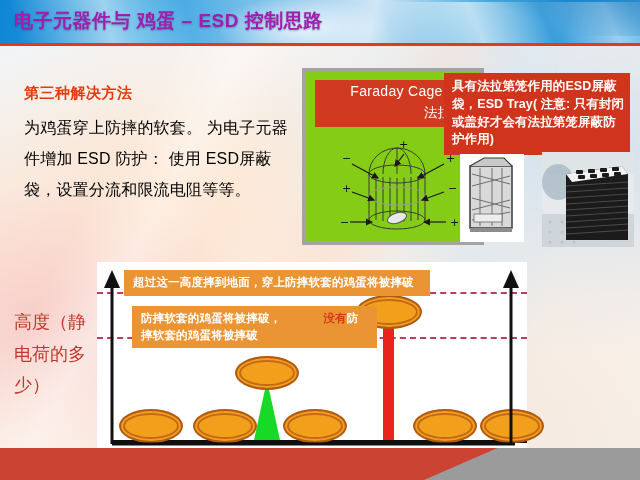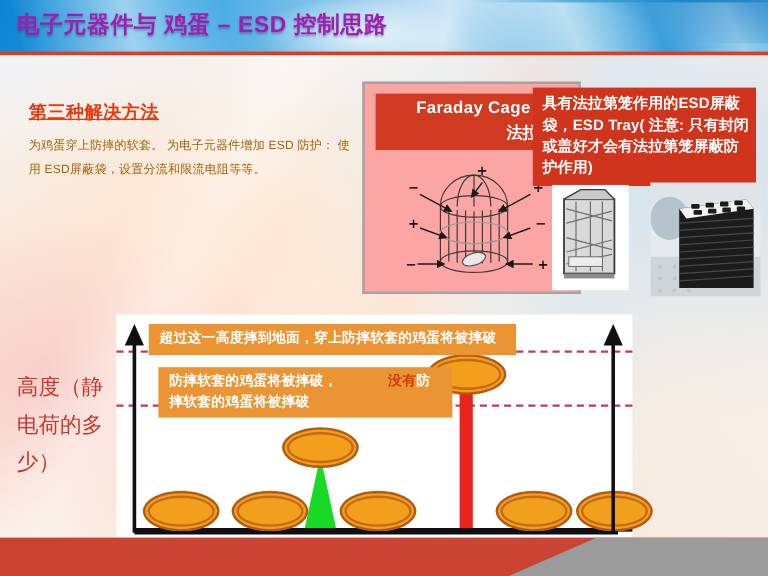--- a/index.html
+++ b/index.html
@@ -38,26 +38,26 @@
   .hc3{left:380px;top:2px;width:300px;height:54px;
     background:linear-gradient(66deg, rgba(255,255,255,0) 8%, rgba(255,255,255,.6) 34%, rgba(255,255,255,.1) 56%, rgba(255,255,255,.5) 76%, rgba(255,255,255,0) 96%);}
   .hc4{left:420px;top:-14px;width:230px;height:50px;
     background:linear-gradient(200deg, rgba(20,110,180,.55) 4%, rgba(20,110,180,0) 58%);}
   .hline{position:absolute;left:0;top:43px;width:640px;height:3px;background:#e03b1c;}
   .htitle{position:absolute;left:14px;top:8px;font-size:19px;font-weight:bold;color:#a21caf;
     letter-spacing:.5px;text-shadow:0 1px 2px rgba(0,40,80,.35);white-space:nowrap;}
 
   
   .copy{position:absolute;left:24px;top:84px;width:270px;}
-  .copy-h{color:#e8380d;font-size:15px;font-weight:bold;margin:0 0 9px 0;letter-spacing:.5px;text-decoration:underline;}
-  .copy-p{color:#a16207;font-size:10px;line-height:1.95;margin:0;letter-spacing:.2px;}
-
-  
-  .fpanel{position:absolute;left:302px;top:68px;width:182px;height:177px;background:#fca5a5;
-    border:2px solid #a3a3a3;box-sizing:border-box;font-weight:bold;}
+  .copy-h{color:#e8380d;font-size:15px;font-weight:bold;margin:0 0 9px 0;letter-spacing:.5px;}
+  .copy-p{color:#000000;font-size:16px;line-height:1.95;margin:0;letter-spacing:.2px;}
+
+  
+  .fpanel{position:absolute;left:302px;top:68px;width:182px;height:177px;background:#84cc16;
+    border:4px solid #a3a3a3;box-sizing:border-box;}
   .fcap{position:absolute;left:9px;top:8px;width:163px;height:47px;background:#cf3a20;}
   .fcap-t1{position:absolute;left:0;right:0;top:3px;text-align:center;color:#fff;font-size:14px;letter-spacing:.3px;}
   .fcap-t2{position:absolute;left:0;right:0;top:24px;text-align:right;color:#fff;font-size:13.5px;}
   .fcage{position:absolute;left:10px;top:58px;width:162px;height:112px;}
 
   
   .note{position:absolute;left:444px;top:73px;width:186px;background:#d0341c;padding:5px 3px 6px 8px;
     box-sizing:border-box;}
   .note-t{color:#ffffff;font-size:12.5px;font-weight:bold;line-height:1.42;letter-spacing:.1px;}
   .photos{position:absolute;left:444px;top:152px;width:190px;height:95px;}

